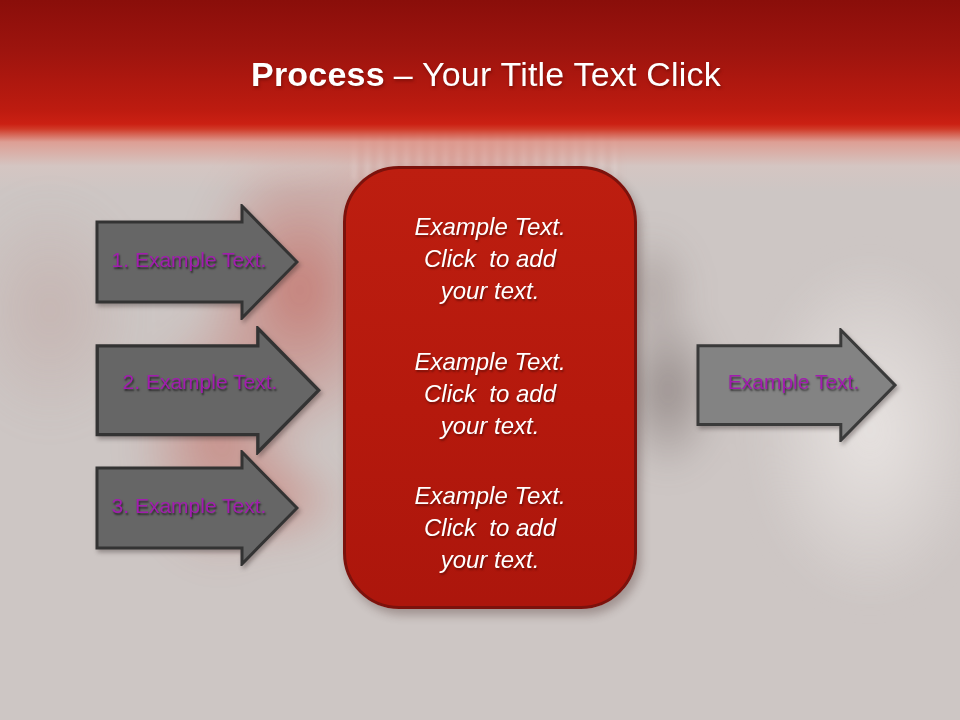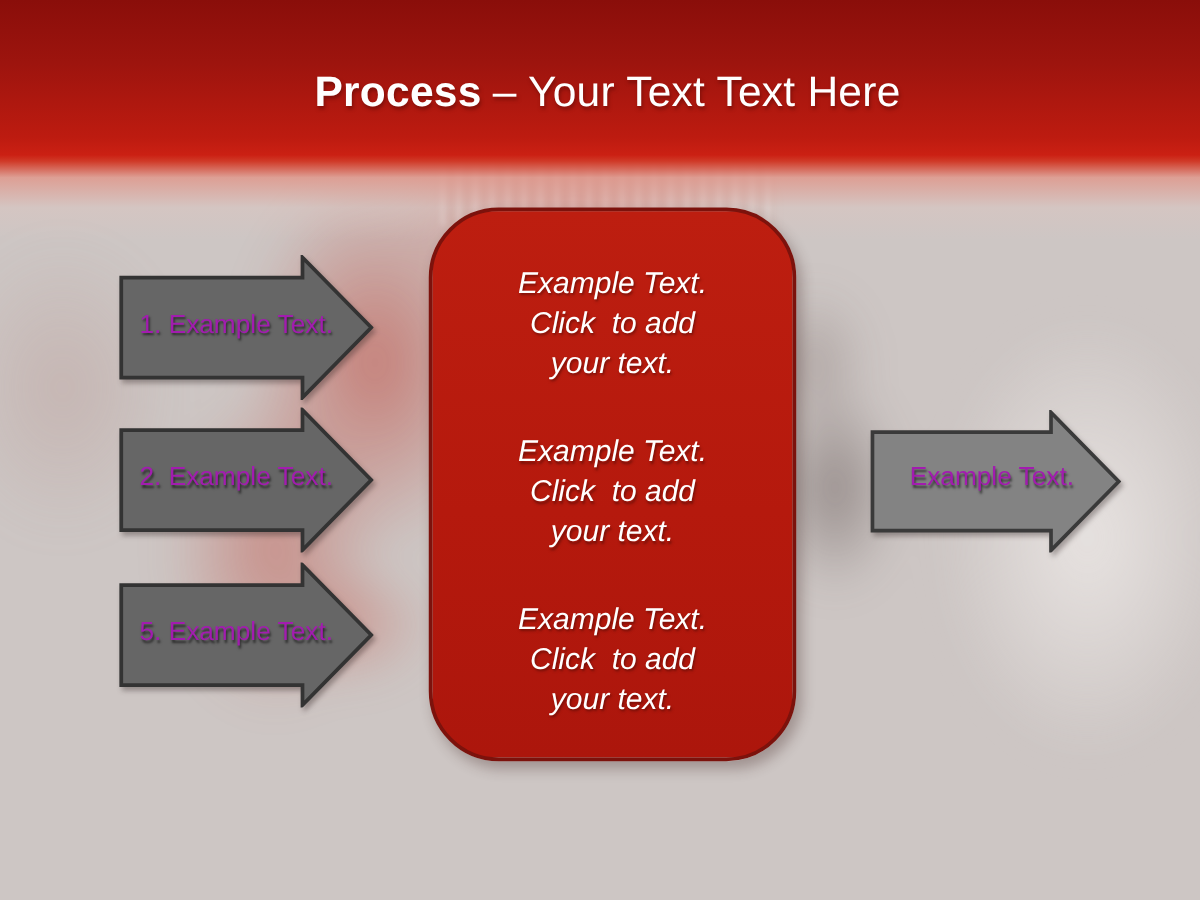--- a/index.html
+++ b/index.html
@@ -53,21 +53,21 @@
   .slide-title .t-rest{font-weight:400;margin-left:9px;}
 
   .arrow{position:absolute;width:204px;height:116px;z-index:5;}
   .arrow svg{position:absolute;inset:0;filter:drop-shadow(2px 3px 2px rgba(40,30,30,0.35));}
   .arrow-label{
     position:absolute;inset:0;display:flex;align-items:center;justify-content:center;
     padding:0 22px 4px 6px;color:#a21caf;font-size:21px;
     text-shadow:1px 2px 2px rgba(0,0,0,0.6);white-space:nowrap;
   }
   .arrow-1{left:95px;top:204px;}
-  .arrow-2{left:95px;top:326px;}
+  .arrow-2{left:95px;top:326px;padding-left:22px;}
   .arrow-3{left:95px;top:450px;}
   .arrow-right{left:696px;top:328px;width:201px;height:112px;}
   .arrow-right .arrow-label{padding:0 10px 4px 4px;font-size:21px;}
 
   .center-box{
     position:absolute;left:343px;top:166px;width:294px;height:443px;z-index:5;
     box-sizing:border-box;border:3px solid #7c120c;border-radius:56px;
     background:linear-gradient(180deg,#bd1e10 0%,#b5190d 55%,#ac160c 100%);
     box-shadow:4px 6px 10px rgba(60,30,25,0.30);
     display:flex;flex-direction:column;justify-content:space-between;
@@ -82,42 +82,42 @@
 </style>
 </head>
 <body>
 
 <div class="slide">
   <div class="bg-blobs"></div>
   <div class="grille"></div>
   <div class="header-band"></div>
 
   <div class="slide-title">
-    <span class="t-bold">Process</span><span class="t-rest">– Your Text Text Here</span>
+    <span class="t-bold">Process</span><span class="t-rest">– Your Title Text Click</span>
   </div>
 
   <div class="arrow arrow-1">
     <svg viewBox="0 0 204 116">
       <polygon points="2,18 147,18 147,2 202,58 147,114 147,98 2,98" fill="#666666" stroke="#333333" stroke-width="3"></polygon>
     </svg>
     <div class="arrow-label">1. Example Text.</div>
   </div>
 
   <div class="arrow arrow-2">
     <svg viewBox="0 0 204 116">
       <polygon points="2,18 147,18 147,2 202,58 147,114 147,98 2,98" fill="#666666" stroke="#333333" stroke-width="3"></polygon>
     </svg>
     <div class="arrow-label">2. Example Text.</div>
   </div>
 
   <div class="arrow arrow-3">
     <svg viewBox="0 0 204 116">
       <polygon points="2,18 147,18 147,2 202,58 147,114 147,98 2,98" fill="#666666" stroke="#333333" stroke-width="3"></polygon>
     </svg>
-    <div class="arrow-label">5. Example Text.</div>
+    <div class="arrow-label">3. Example Text.</div>
   </div>
 
   <div class="center-box">
     <div class="box-para">
       <span class="box-line">Example Text.</span>
       <span class="box-line">Click  to add</span>
       <span class="box-line">your text.</span>
     </div>
     <div class="box-para">
       <span class="box-line">Example Text.</span>

